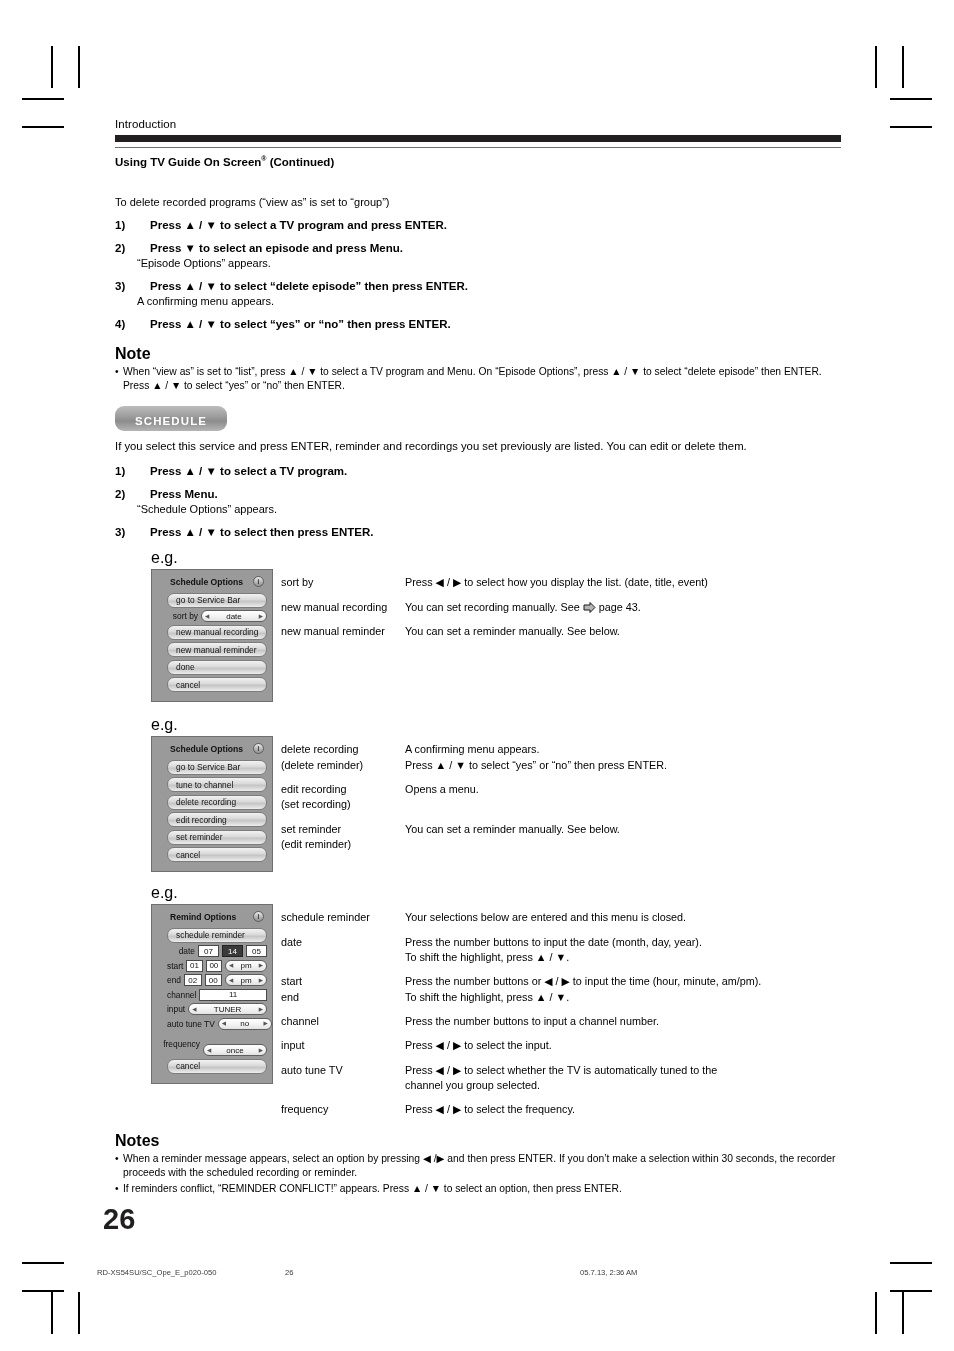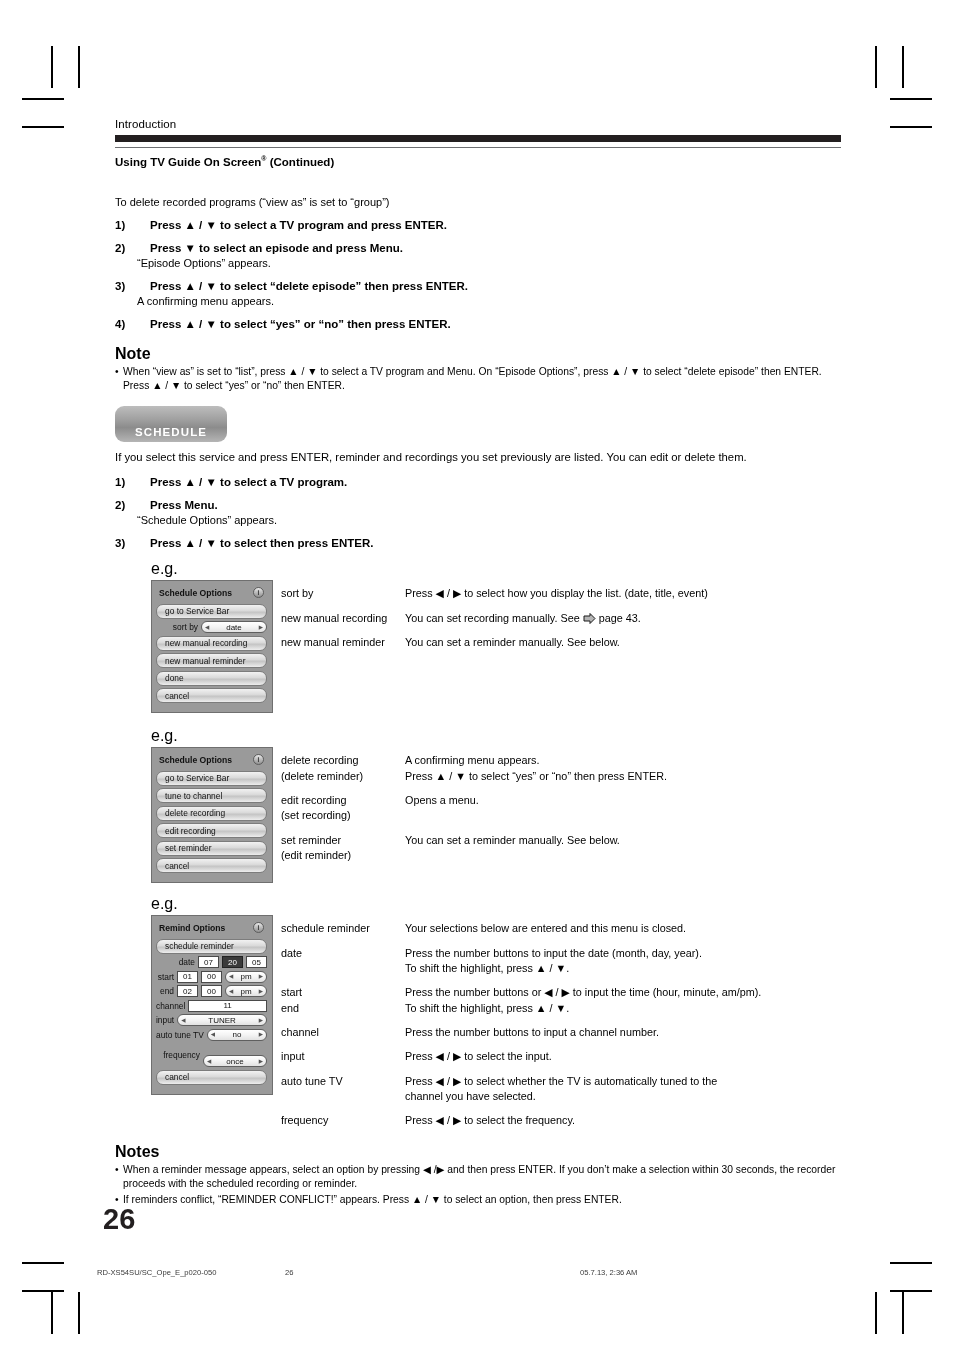--- a/index.html
+++ b/index.html
@@ -40,41 +40,41 @@
   
   .note-h { margin-top:15px; font-size:16px; font-weight:bold; }
   .note-li { margin-top:2px; font-size:10.3px; line-height:1.38; display:flex; }
   .note-li .bullet { flex:0 0 8px; }
   .note-li .body { flex:1; }
 
   
   .badge {
     margin-top:13px;
     display:inline-block;
-    padding:20px 20px 4px 20px;
+    padding:9px 20px 4px 20px;
     border-radius:9px;
     color:#fff;
     font-size:11.5px;
     font-weight:bold;
     letter-spacing:1.1px;
     background:linear-gradient(to bottom,#bdbdbd 0%,#9e9e9e 40%,#8c8c8c 60%,#b5b5b5 100%);
   }
   .para { margin-top:7px; font-size:11.3px; line-height:1.42; }
 
   
   .eg-label { font-size:16px; margin-left:36px; margin-top:11px; }
   .eg-row { display:flex; align-items:flex-start; margin-top:2px; }
   .eg-left { width:122px; flex:0 0 122px; margin-left:36px; }
   .eg-right { flex:1; padding-left:8px; padding-top:6px; }
 
   
   .osd {
     background:#9a9a9a;
     border:1px solid #6f6f6f;
-    padding:5px 5px 9px 4px;
+    padding:5px 5px 9px 15px;
     font-size:8.4px;
     color:#111;
     font-family:"Liberation Sans", sans-serif;
   }
   .osd-title {
     display:flex; align-items:center; justify-content:space-between;
     font-weight:bold; font-size:8.6px; padding:1px 3px 3px 3px;
   }
   .osd-i {
     width:9px; height:9px; border-radius:50%;
@@ -338,21 +338,21 @@
       <div class="osd">
         <div class="osd-title">
           <span>Remind Options</span>
           <span class="osd-i">i</span>
         </div>
         <div class="osd-item">schedule reminder</div>
 
         <div class="osd-ctl-row">
           <span class="osd-lbl">date</span>
           <span class="numbox">07</span>
-          <span class="numbox sel">20</span>
+          <span class="numbox sel">14</span>
           <span class="numbox">05</span>
         </div>
 
         <div class="osd-ctl-row">
           <span class="osd-lbl">start</span>
           <span class="numbox">01</span>
           <span class="numbox">00</span>
           <span class="pill" style="min-width:34px;">
             <span class="ar">◀</span>
             <span class="v">pm</span>
@@ -434,21 +434,21 @@
         <div class="def">Press the number buttons to input a channel number.</div>
       </div>
       <div class="desc">
         <div class="term">input</div>
         <div class="def">Press ◀ / ▶ to select the input.</div>
       </div>
       <div class="desc">
         <div class="term">auto tune TV</div>
         <div class="def">
           <div>Press ◀ / ▶ to select whether the TV is automatically tuned to the</div>
-          <div>channel you have selected.</div>
+          <div>channel you group selected.</div>
         </div>
       </div>
       <div class="desc tight">
         <div class="term">frequency</div>
         <div class="def">Press ◀ / ▶ to select the frequency.</div>
       </div>
     </div>
   </div>
 
   

